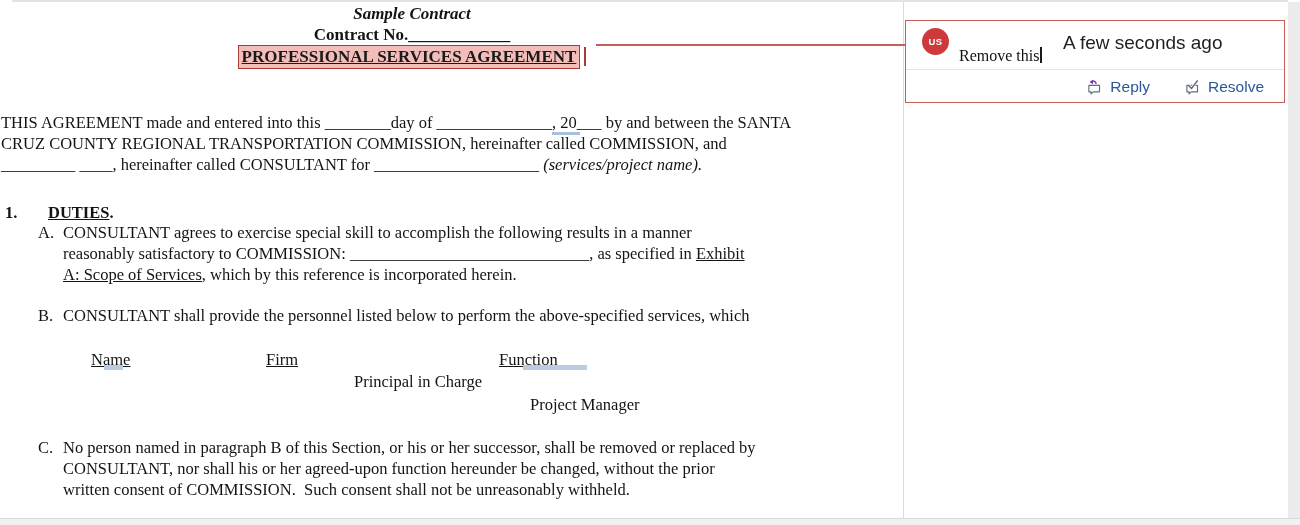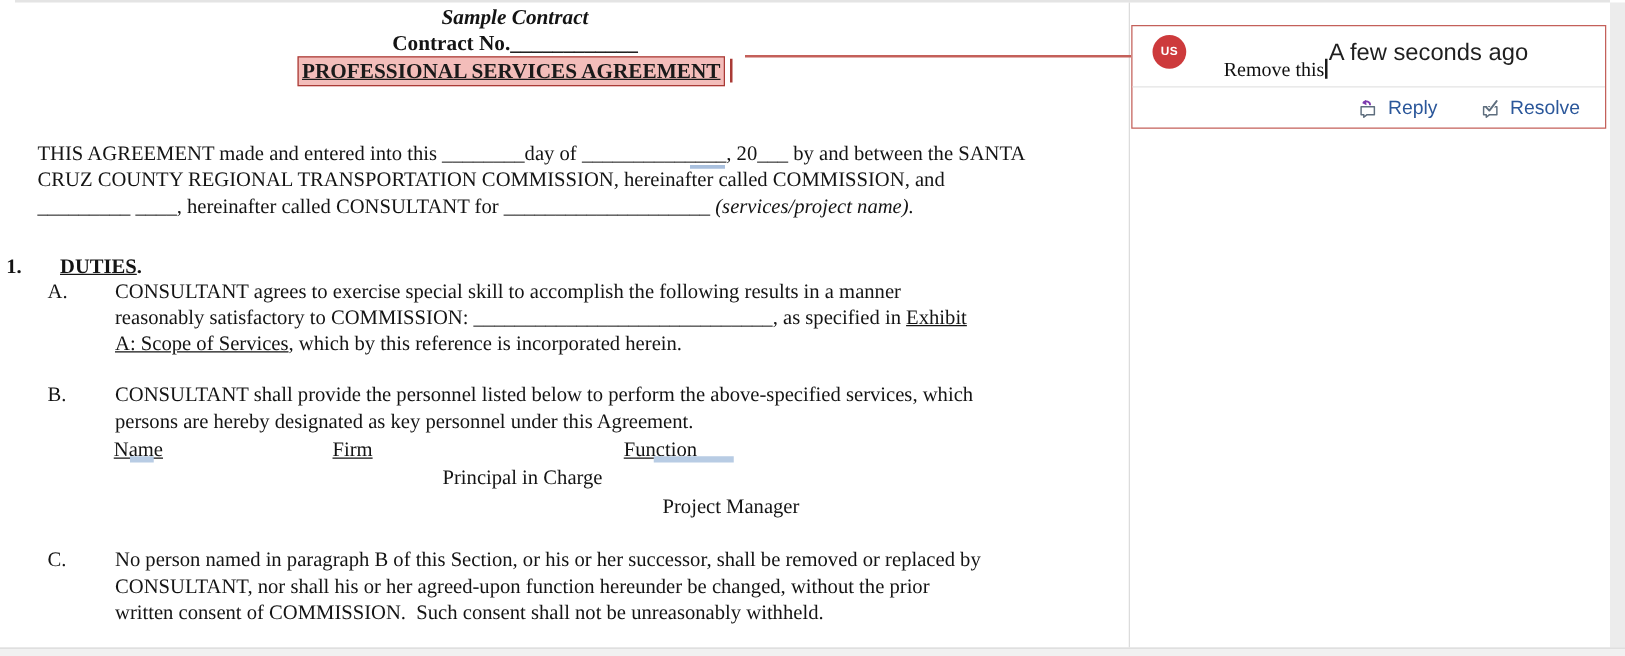--- a/index.html
+++ b/index.html
@@ -31,21 +31,21 @@
     border:1px solid var(--anchor_red);
     padding:0 3px 1px 3px;
     font-weight:bold;font-size:17px;
     text-decoration:underline;
     color:#1a1a1a;
     cursor:pointer;
   }
   .anchor-caret{display:inline-block;width:2px;height:19px;background:var(--anchor_red);margin-left:4px;vertical-align:-4px;}
   .connector{left:596px;top:44px;width:309px;height:1.5px;background:var(--accent_red);z-index:1;}
 
-  .tline{white-space:pre;line-height:21px;padding-left:29px;}
+  .tline{white-space:pre;line-height:21px;}
   .st-i{font-style:italic;}
   .st-u{text-decoration:underline;text-align:center;}
 
   .intro{left:1px;top:112px;}
   .grammar-mark{left:552px;top:132px;width:28px;height:2.5px;background:#a9c0de;}
 
   .sec-head{left:5px;top:202px;font-weight:bold;white-space:pre;}
   .sec-head .num{display:inline-block;width:43px;}
   .sec-head .dt{text-decoration:underline;}
 
@@ -72,21 +72,21 @@
   .avatar{
     position:absolute;left:16px;top:7px;width:27px;height:27px;border-radius:50%;
     background:var(--avatar_red);color:#fff;
     font-size:9.5px;font-weight:bold;letter-spacing:.3px;
     display:flex;align-items:center;justify-content:center;
   }
   .timestamp{position:absolute;left:157px;top:11px;font-size:19px;color:#1f1f1f;}
   .comment-body{
     position:absolute;left:53px;top:26px;
     font-family:"Liberation Serif", serif;font-size:16px;color:#111;
-    white-space:pre;cursor:text;margin-left:20px;
+    white-space:pre;cursor:text;
   }
   .text-caret{display:inline-block;width:1.5px;height:16px;background:#1a1a1a;vertical-align:-2px;margin-left:1px;}
   .card-divider{position:absolute;left:0;right:0;top:48px;height:1px;background:#e3e3e3;}
   .card-actions{
     position:absolute;left:0;right:0;top:49px;height:33px;
     display:flex;align-items:center;justify-content:flex-end;
     gap:34px;padding-right:20px;
   }
   .action{display:flex;align-items:center;gap:6px;color:var(--link_blue);font-size:15.5px;cursor:pointer;}
   .action svg{display:block;}
@@ -121,21 +121,20 @@
         <div class="tline"><span>CONSULTANT agrees to exercise special skill to accomplish the following results in a manner</span></div>
         <div class="tline"><span>reasonably satisfactory to COMMISSION: _____________________________, as specified in </span><span class="st-u">Exhibit</span></div>
         <div class="tline"><span class="st-u">A: Scope of Services</span><span>, which by this reference is incorporated herein.</span></div>
       </div>
   </div>
 
   <div class="abs item item-b">
     <span class="marker">B.</span>
     <div class="rich">
         <div class="tline"><span>CONSULTANT shall provide the personnel listed below to perform the above-specified services, which</span></div>
-        <div class="tline"><span>persons are hereby designated as key personnel under this Agreement.</span></div>
       </div>
   </div>
 
   <div class="abs pers-row">
     <span class="pers-h" style="left:63px">Name</span>
     <span class="tabmark" style="left:104px;width:19px"></span>
     <span class="pers-h" style="left:238px">Firm</span>
     <span class="pers-h" style="left:471px">Function</span>
     <span class="tabmark" style="left:523px;width:64px"></span>
   </div>

